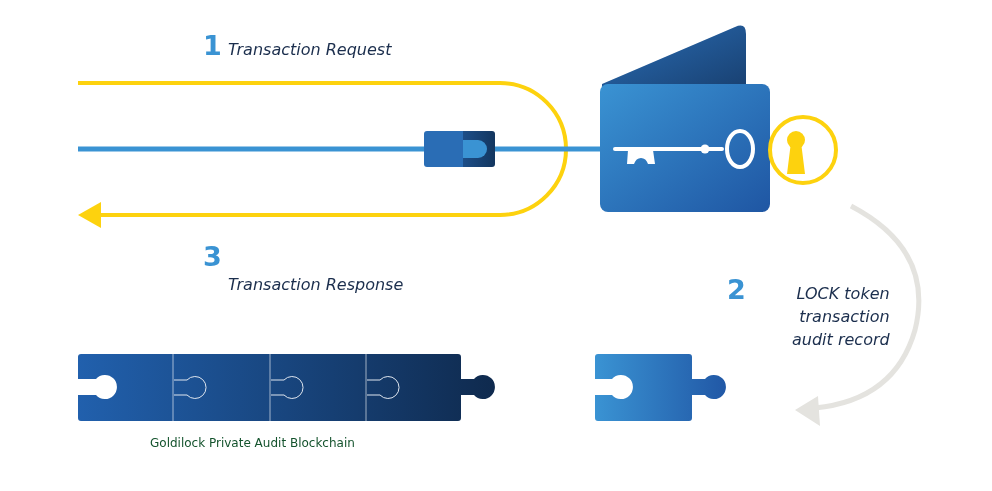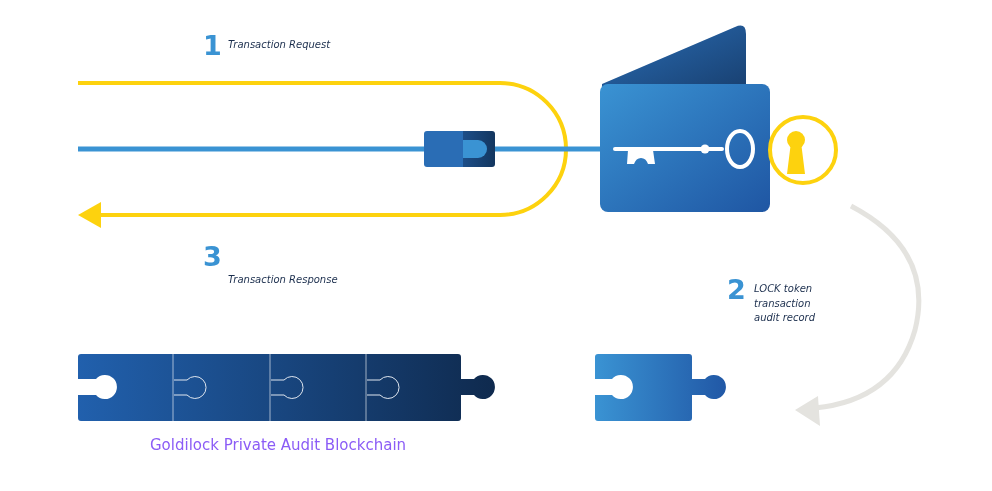--- a/index.html
+++ b/index.html
@@ -1,20 +1,20 @@
 <!DOCTYPE html>
 <html><head>
 <meta charset="utf-8">
 <style>
   html, body { margin:0; padding:0; background:#ffffff; }
   body { width:992px; height:491px; position:relative; overflow:hidden; font-family:"DejaVu Sans", sans-serif; }
   svg.diagram { position:absolute; left:0; top:0; }
   .num { position:absolute; font-family:"DejaVu Sans", sans-serif; font-weight:bold; color:#3a93d3; font-size:27px; line-height:1; }
-  .lbl { position:absolute; font-family:"DejaVu Sans", sans-serif; font-style:italic; color:#1b2e4d; font-size:10px; line-height:1.45; }
-  .chain-label { position:absolute; font-family:"DejaVu Sans", sans-serif; color:#8b5cf6; font-size:15px; }
+  .lbl { position:absolute; font-family:"DejaVu Sans", sans-serif; font-style:italic; color:#1b2e4d; font-size:16px; line-height:1.45; }
+  .chain-label { position:absolute; font-family:"DejaVu Sans", sans-serif; color:#14532d; font-size:12px; }
 </style>
 </head>
 <body>
 
 <svg class="diagram" width="992" height="491" viewBox="0 0 992 491">
   <defs>
     <linearGradient id="gWallet" x1="0" y1="0" x2="1" y2="1">
       <stop offset="0" stop-color="#3a93d3"></stop>
       <stop offset="1" stop-color="#1f56a3"></stop>
     </linearGradient>
@@ -82,19 +82,19 @@
   <path d="M598 354 H689 Q692 354 692 357 V379 H705 A12 12 0 1 1 705 395 H692 V418 Q692 421 689 421 H598 Q595 421 595 418 V395 H612 A12 12 0 1 0 612 379 H595 V357 Q595 354 598 354 Z" fill="url(#gPiece)"></path>
 </svg>
 
 <div class="num" style="left:203px;top:32px;">1</div>
 <div class="lbl" style="left:228px;top:38px;">Transaction Request</div>
 
 <div class="num" style="left:203px;top:243px;">3</div>
 <div class="lbl" style="left:228px;top:248px;margin-top:25px;">Transaction Response</div>
 
 <div class="num" style="left:727px;top:276px;">2</div>
-<div class="lbl" style="left:754px;top:282px;">
+<div class="lbl" style="left:792px;top:282px;text-align:right;">
   <div>LOCK token</div>
   <div>transaction</div>
   <div>audit record</div>
 </div>
 
 <div class="chain-label" style="left:150px;top:436px;">Goldilock Private Audit Blockchain</div>
 
 </body></html>

